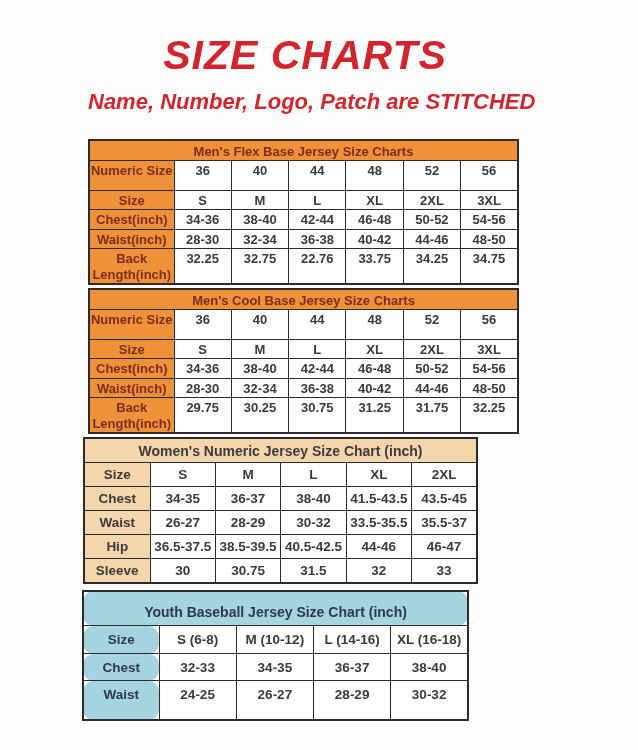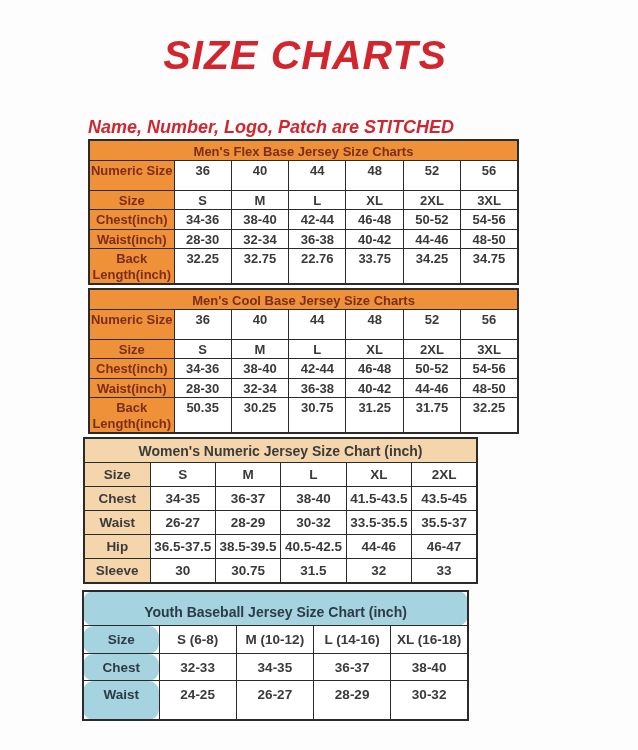--- a/index.html
+++ b/index.html
@@ -14,24 +14,23 @@
 
   .main-title{
     position:absolute;left:60px;top:32px;width:490px;
     text-align:center;
     font-size:41px;font-weight:bold;font-style:italic;
     letter-spacing:1px;
     color:var(--red,#d2262e);
   }
   .subtitle{
     position:absolute;left:88px;top:87px;width:470px;
-    font-size:18px;font-weight:bold;font-style:italic;
+    font-size:22px;font-weight:bold;font-style:italic;
     line-height:1.32;
     color:var(--red,#d2262e);
-    margin-top:29px;
   }
 
   table.size-table{
     position:absolute;
     border-collapse:collapse;
     table-layout:fixed;
     background:#fff;
     border:2px solid #2b2b2b;
   }
   .size-table td,.size-table th{
@@ -193,21 +192,21 @@
           <th>Waist(inch)</th>
           <td>28-30</td>
           <td>32-34</td>
           <td>36-38</td>
           <td>40-42</td>
           <td>44-46</td>
           <td>48-50</td>
         </tr>
         <tr>
           <th>Back Length(inch)</th>
-          <td>50.35</td>
+          <td>29.75</td>
           <td>30.25</td>
           <td>30.75</td>
           <td>31.25</td>
           <td>31.75</td>
           <td>32.25</td>
         </tr>
       </tbody>
   </table>
 
   <table class="size-table womens">

